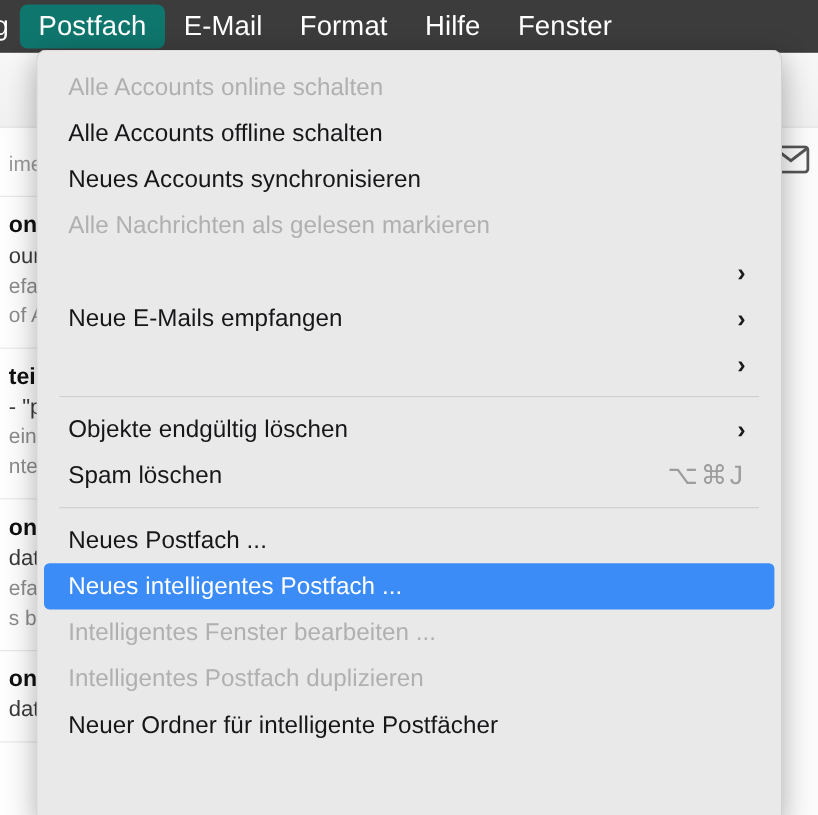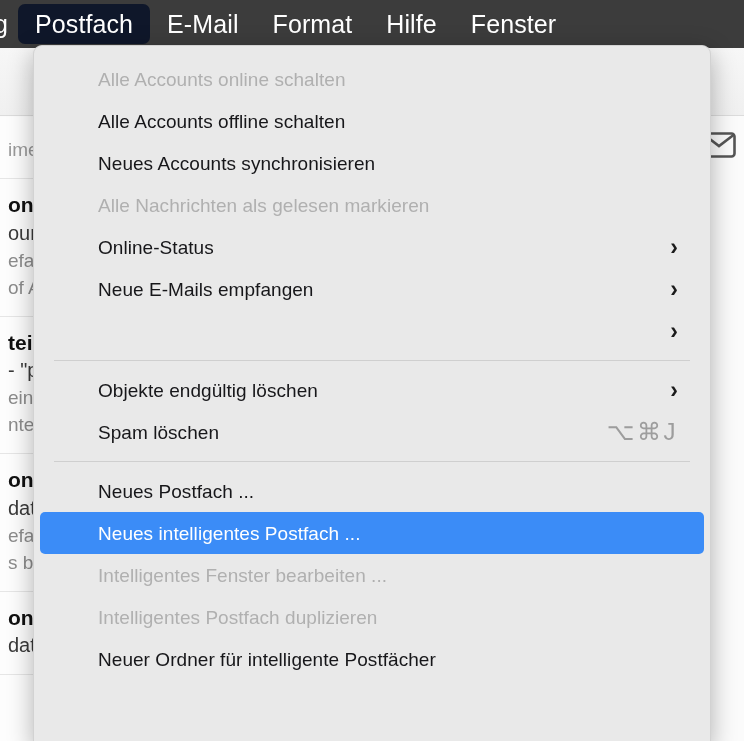--- a/index.html
+++ b/index.html
@@ -121,21 +121,21 @@
   }
 
   .menubar-item.clipped {
     padding-left: 0;
     padding-right: 10px;
     margin-left: -6px;
     overflow: hidden;
   }
 
   .menubar-item.active {
-    background: #0f172a;
+    background: #0f766e;
   }
 
   
   .menu-panel {
     position: absolute;
     left: 33px;
     top: 45px;
     width: 678px;
     height: 700px;
     background: #e9e9e9;
@@ -154,25 +154,24 @@
     display: flex;
     align-items: center;
     padding: 0 22px;
     margin: 0 6px;
     border-radius: 5px;
     white-space: nowrap;
     cursor: default;
   }
 
   .menu-label {
-    font-size: 19px;
+    font-size: 22px;
     color: #17171a;
     letter-spacing: 0.05px;
     line-height: 1;
-    margin-left: 36px;
   }
 
   .menu-item.disabled .menu-label { color: #b0b0b0; }
 
   .menu-item.selected {
     background: #3b8cf7;
     text-align: right;
   }
   .menu-item.selected .menu-label { color: #ffffff; }
 
@@ -260,21 +259,20 @@
         <div class="menu-item">
           <span class="menu-label">Alle Accounts offline schalten</span>
         </div>
         <div class="menu-item">
           <span class="menu-label">Neues Accounts synchronisieren</span>
         </div>
         <div class="menu-item disabled">
           <span class="menu-label">Alle Nachrichten als gelesen markieren</span>
         </div>
         <div class="menu-item">
-          <span class="menu-label">Online-Status</span>
           <span class="submenu-arrow">›</span>
         </div>
         <div class="menu-item">
           <span class="menu-label">Neue E-Mails empfangen</span>
           <span class="submenu-arrow">›</span>
         </div>
         <div class="menu-item">
           <span class="submenu-arrow">›</span>
         </div>
         <div class="menu-sep"></div>

